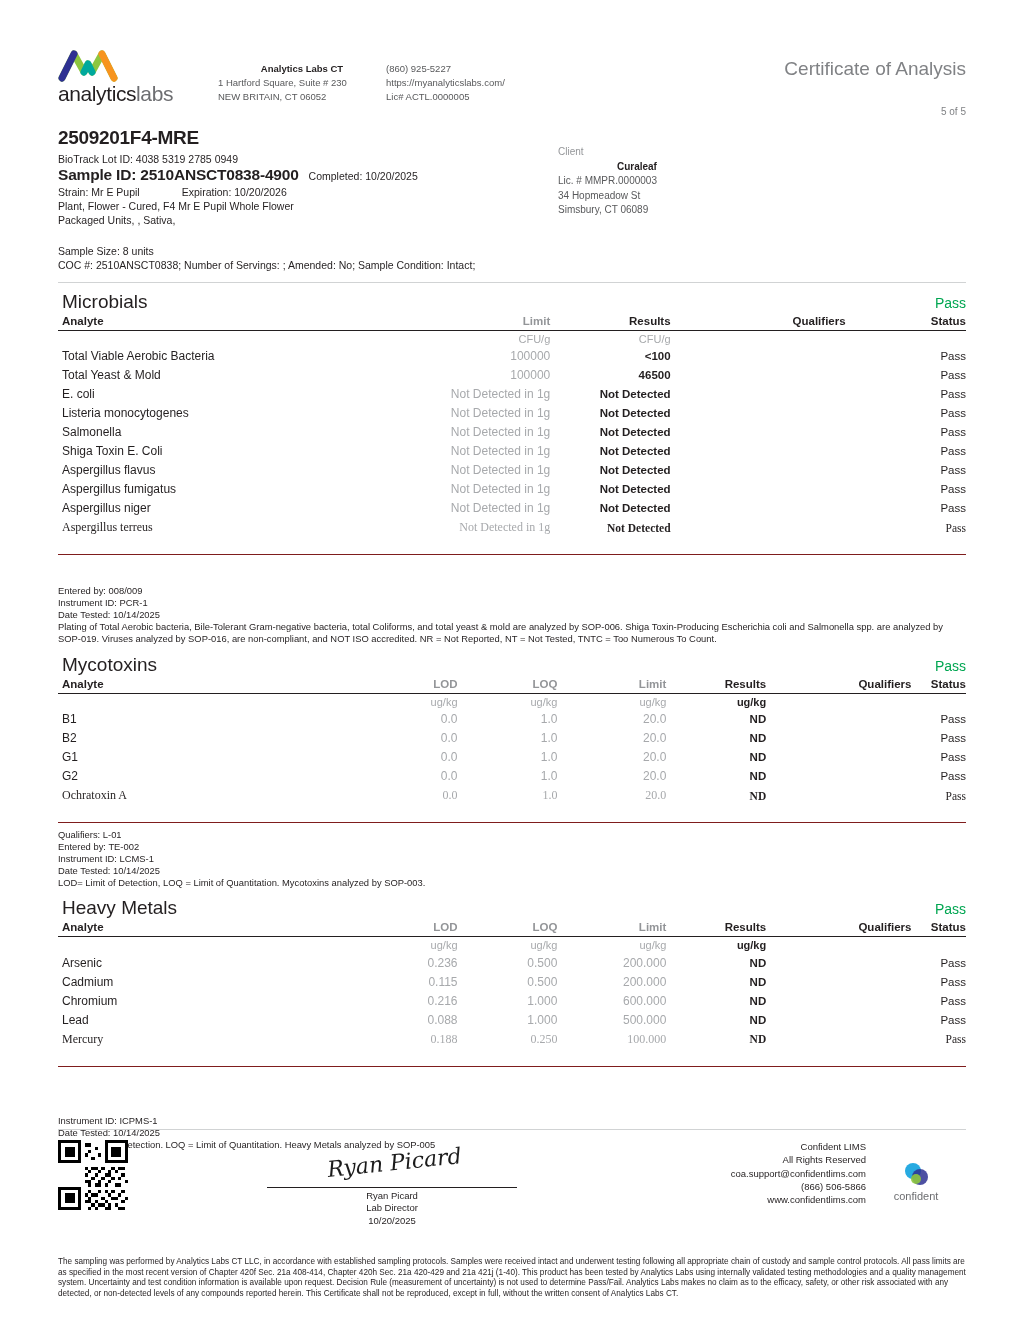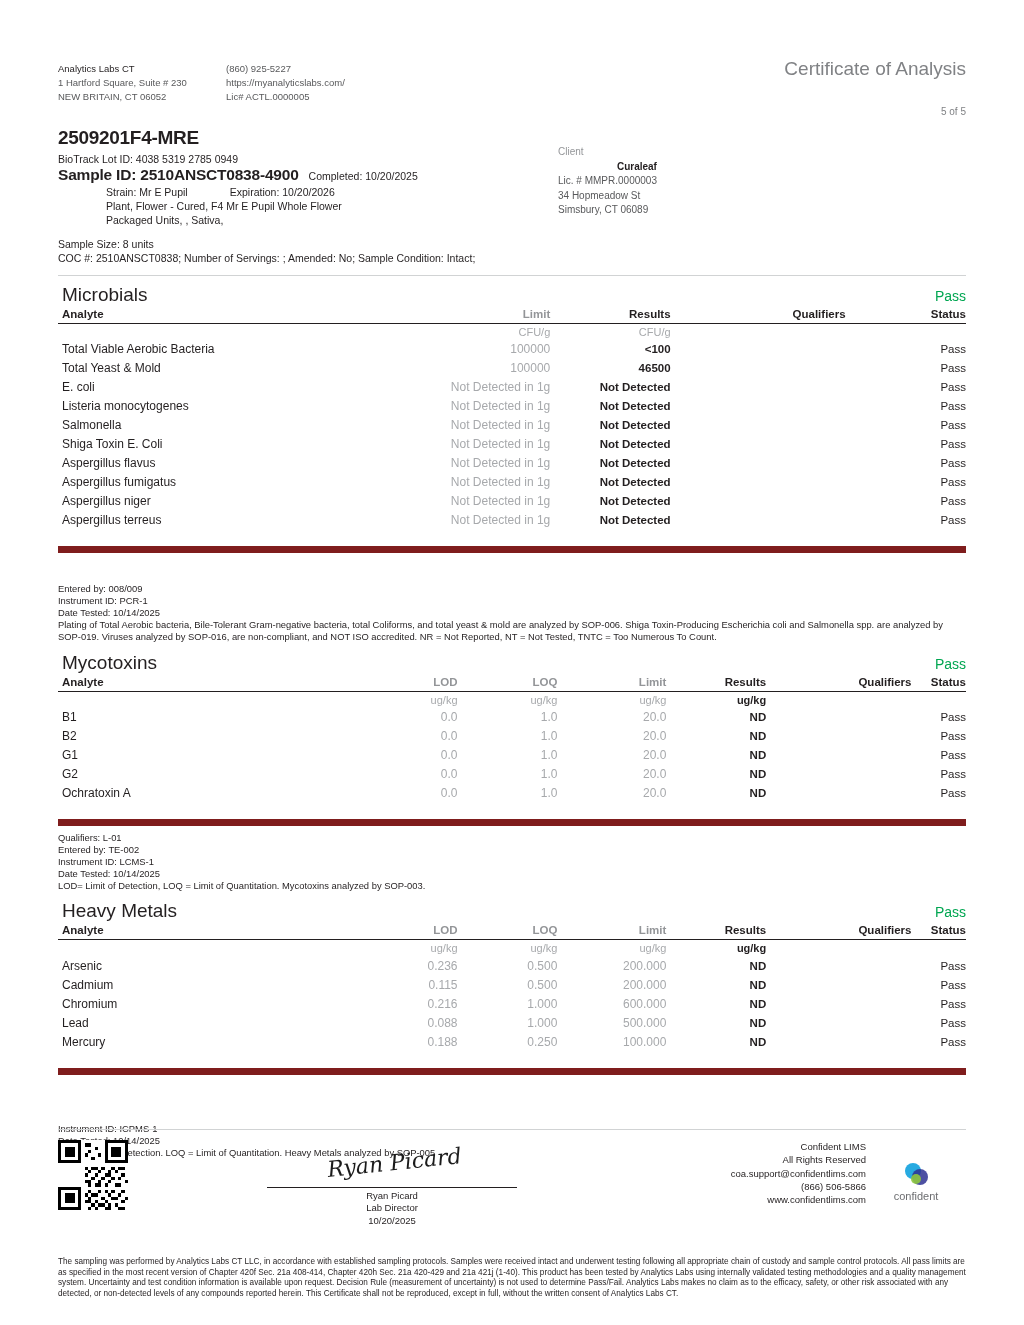--- a/index.html
+++ b/index.html
@@ -15,60 +15,60 @@
   }
   .page { position: relative; width: 1024px; height: 1325px; padding: 0 58px; }
 
   
   .header { display: flex; align-items: flex-start; padding-top: 48px; }
   .logo-block { width: 160px; flex: 0 0 160px; }
   .logo-mark { height: 34px; position: relative; }
   .logo-text { font-size: 21px; letter-spacing: -0.4px; color: #231f20; }
   .logo-text .light { color: #6d6e71; }
   .lab-info { flex: 0 0 168px; font-size: 9.5px; line-height: 1.45; color: #58595b; padding-top: 14px; }
-  .lab-info .lab-name { font-weight: normal; color: #231f20; }
+  .lab-info .lab-name { font-weight: bold; color: #231f20; text-align: center; }
   .lab-contact { flex: 0 0 220px; font-size: 9.5px; line-height: 1.45; color: #58595b; padding-top: 14px; }
   .coa-title-block { flex: 1; text-align: right; padding-top: 10px; }
   .coa-title { font-size: 19px; color: #808285; font-weight: normal; }
   .page-no { font-size: 10px; color: #808285; margin-top: 26px; }
 
   
   .sample-block { position: relative; margin-top: 10px; }
   .sample-title { font-size: 19px; font-weight: bold; letter-spacing: -0.3px; }
   .biotrack { font-size: 10.5px; margin-top: 4px; }
   .sample-row { display: flex; align-items: baseline; margin-top: 1px; }
   .sample-id { font-size: 15.5px; font-weight: bold; letter-spacing: -0.2px; }
   .completed { font-size: 10.5px; margin-left: 10px; }
-  .small-line { font-size: 10.5px; line-height: 1.35; margin-left: 48px; }
+  .small-line { font-size: 10.5px; line-height: 1.35; }
   .client-box { position: absolute; left: 500px; top: 18px; font-size: 10px; line-height: 1.45; }
   .client-label { color: #939598; }
   .client-name { font-weight: bold; color: #231f20; text-align: right; }
   .client-line { color: #58595b; }
-  .sample-meta { margin-top: 9px; font-size: 10.5px; line-height: 1.35; }
+  .sample-meta { margin-top: 16px; font-size: 10.5px; line-height: 1.35; }
 
   .hr { border-top: 1px solid #d1d3d4; margin-top: 10px; }
 
   
   .section { margin-top: 8px; }
   .section-head { display: flex; align-items: baseline; justify-content: space-between; }
   .section-title { font-size: 19px; font-weight: normal; color: #231f20; padding-left: 4px; }
   .section-pass { font-size: 14px; color: #00a651; }
 
   table { width: 100%; border-collapse: collapse; }
   th { font-size: 11.5px; font-weight: bold; text-align: right; padding: 2px 0 3px 0; border-bottom: 1px solid #231f20; }
   th.analyte { text-align: left; padding-left: 4px; }
   th.lim { color: #939598; font-weight: bold; }
   td { font-size: 12px; padding: 2.5px 0; text-align: right; color: #231f20; }
   td.analyte { text-align: left; padding-left: 4px; }
   td.unit { color: #a7a9ac; font-size: 11px; padding-top: 2px; padding-bottom: 0; }
   td.grey { color: #a7a9ac; }
   td.res { font-weight: bold; font-size: 11.5px; margin-left: 27px; }
   td.status { font-size: 11.5px; }
   tr.units td { padding-bottom: 2px; }
-  tr.lastrow td { border-bottom: 7px solid #7f1d1d; padding-bottom: 19px; }
+  tr.lastrow td { border-bottom: 1px solid #7f1d1d; padding-bottom: 19px; font-family: Liberation Serif, serif; }
 
   .col-analyte { width: 33%; }
   .col-num { width: 11%; }
   .col-limit { width: 12%; }
   .col-results { width: 11%; }
   .col-qual { width: 16%; }
   .col-status { width: 11%; }
 
   .notes { font-size: 9.4px; line-height: 1.28; margin-top: 6px; }
   .notes .tight { display: block; }
@@ -86,20 +86,31 @@
   .conf-dot { width: 26px; height: 26px; margin: 0 auto 2px auto; position: relative; }
   .conf-label { font-size: 11px; color: #6d6e71; }
   .legal { font-size: 8.2px; line-height: 1.28; margin-top: 30px; color: #231f20; }
 </style>
 </head>
 <body>
 
 <div class="page">
 
   <div class="header">
+    <div class="logo-block">
+      <div class="logo-mark">
+        <svg width="90" height="34" viewBox="0 0 90 34">
+          <path d="M4 30 L16 6 L26 24 L30 16 L34 24 L44 6 L56 30" fill="none" stroke="#8dc63f" stroke-width="7" stroke-linejoin="round" stroke-linecap="round"></path>
+          <path d="M26 24 L30 16 L34 24" fill="none" stroke="#00a99d" stroke-width="7" stroke-linejoin="round" stroke-linecap="round"></path>
+          <path d="M44 6 L56 30" fill="none" stroke="#f7941e" stroke-width="7" stroke-linejoin="round" stroke-linecap="round"></path>
+          <path d="M4 30 L16 6" fill="none" stroke="#2e3192" stroke-width="7" stroke-linejoin="round" stroke-linecap="round"></path>
+        </svg>
+      </div>
+      <div class="logo-text"><span>analytics</span><span class="light">labs</span></div>
+    </div>
 
     <div class="lab-info">
       <div class="lab-name">Analytics Labs CT</div>
       <div>1 Hartford Square, Suite # 230</div>
       <div>NEW BRITAIN, CT 06052</div>
     </div>
 
     <div class="lab-contact">
       <div>(860) 925-5227</div>
       <div>https://myanalyticslabs.com/</div>

